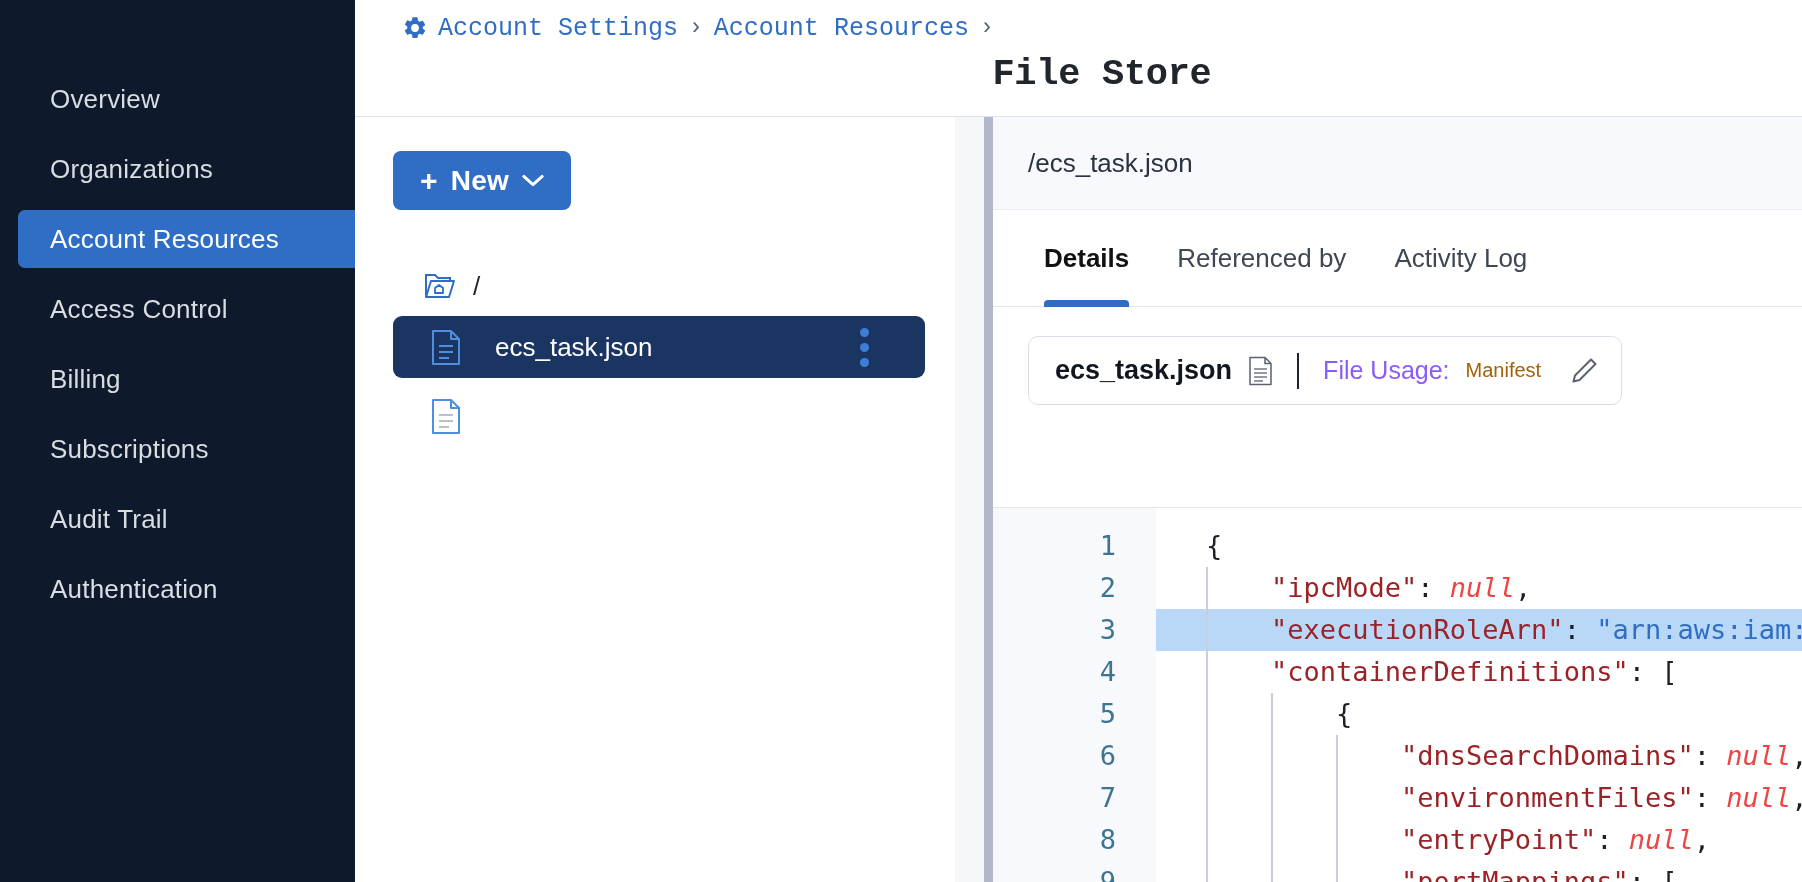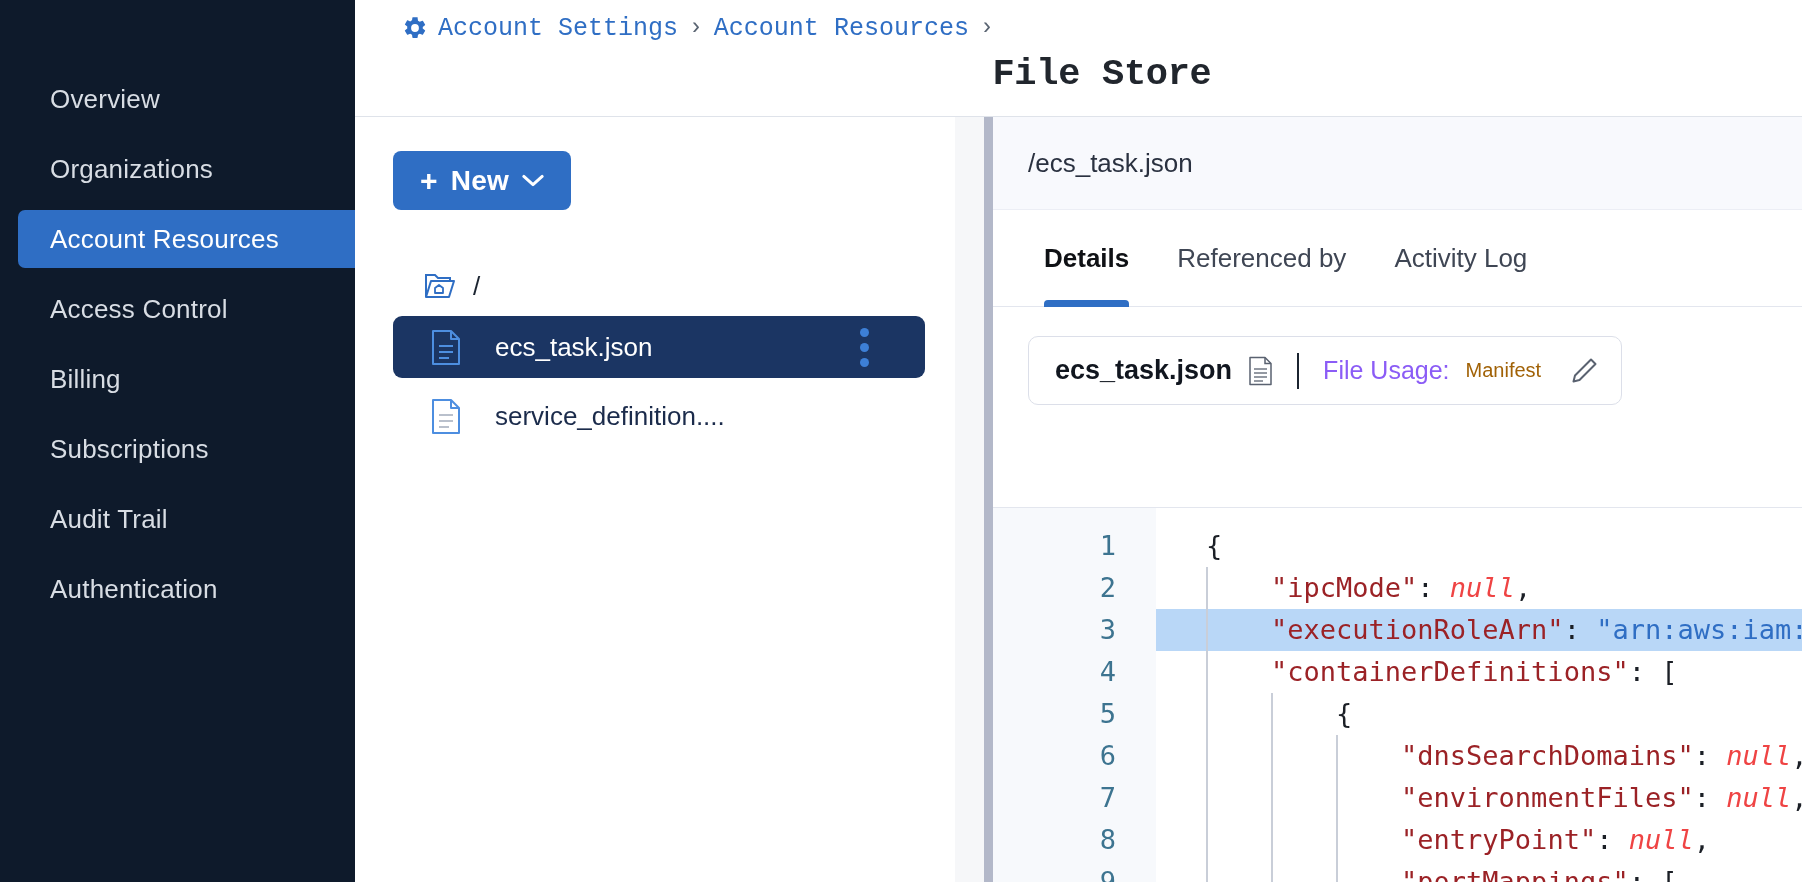--- a/index.html
+++ b/index.html
@@ -338,21 +338,20 @@
           </div>
 
           <div class="tree-item">
             <svg width="30" height="37" viewBox="0 0 30 37">
               <path d="M2 2 L20 2 L28 10 L28 35 L2 35 Z" fill="#ffffff" stroke="#4d8ee0" stroke-width="2" stroke-linejoin="round"></path>
               <path d="M20 2 L20 10 L28 10" fill="none" stroke="#4d8ee0" stroke-width="2" stroke-linejoin="round"></path>
               <line x1="8" y1="17" x2="22" y2="17" stroke="#b9c0cc" stroke-width="2"></line>
               <line x1="8" y1="23" x2="22" y2="23" stroke="#b9c0cc" stroke-width="2"></line>
               <line x1="8" y1="29" x2="18" y2="29" stroke="#b9c0cc" stroke-width="2"></line>
             </svg>
-            <span class="fname">service_definition....</span>
           </div>
         </div>
       </div>
 
       <div class="pane-gutter"></div>
       <div class="pane-divider"></div>
 
       <div class="detail-pane">
 
         <div class="path-bar">

